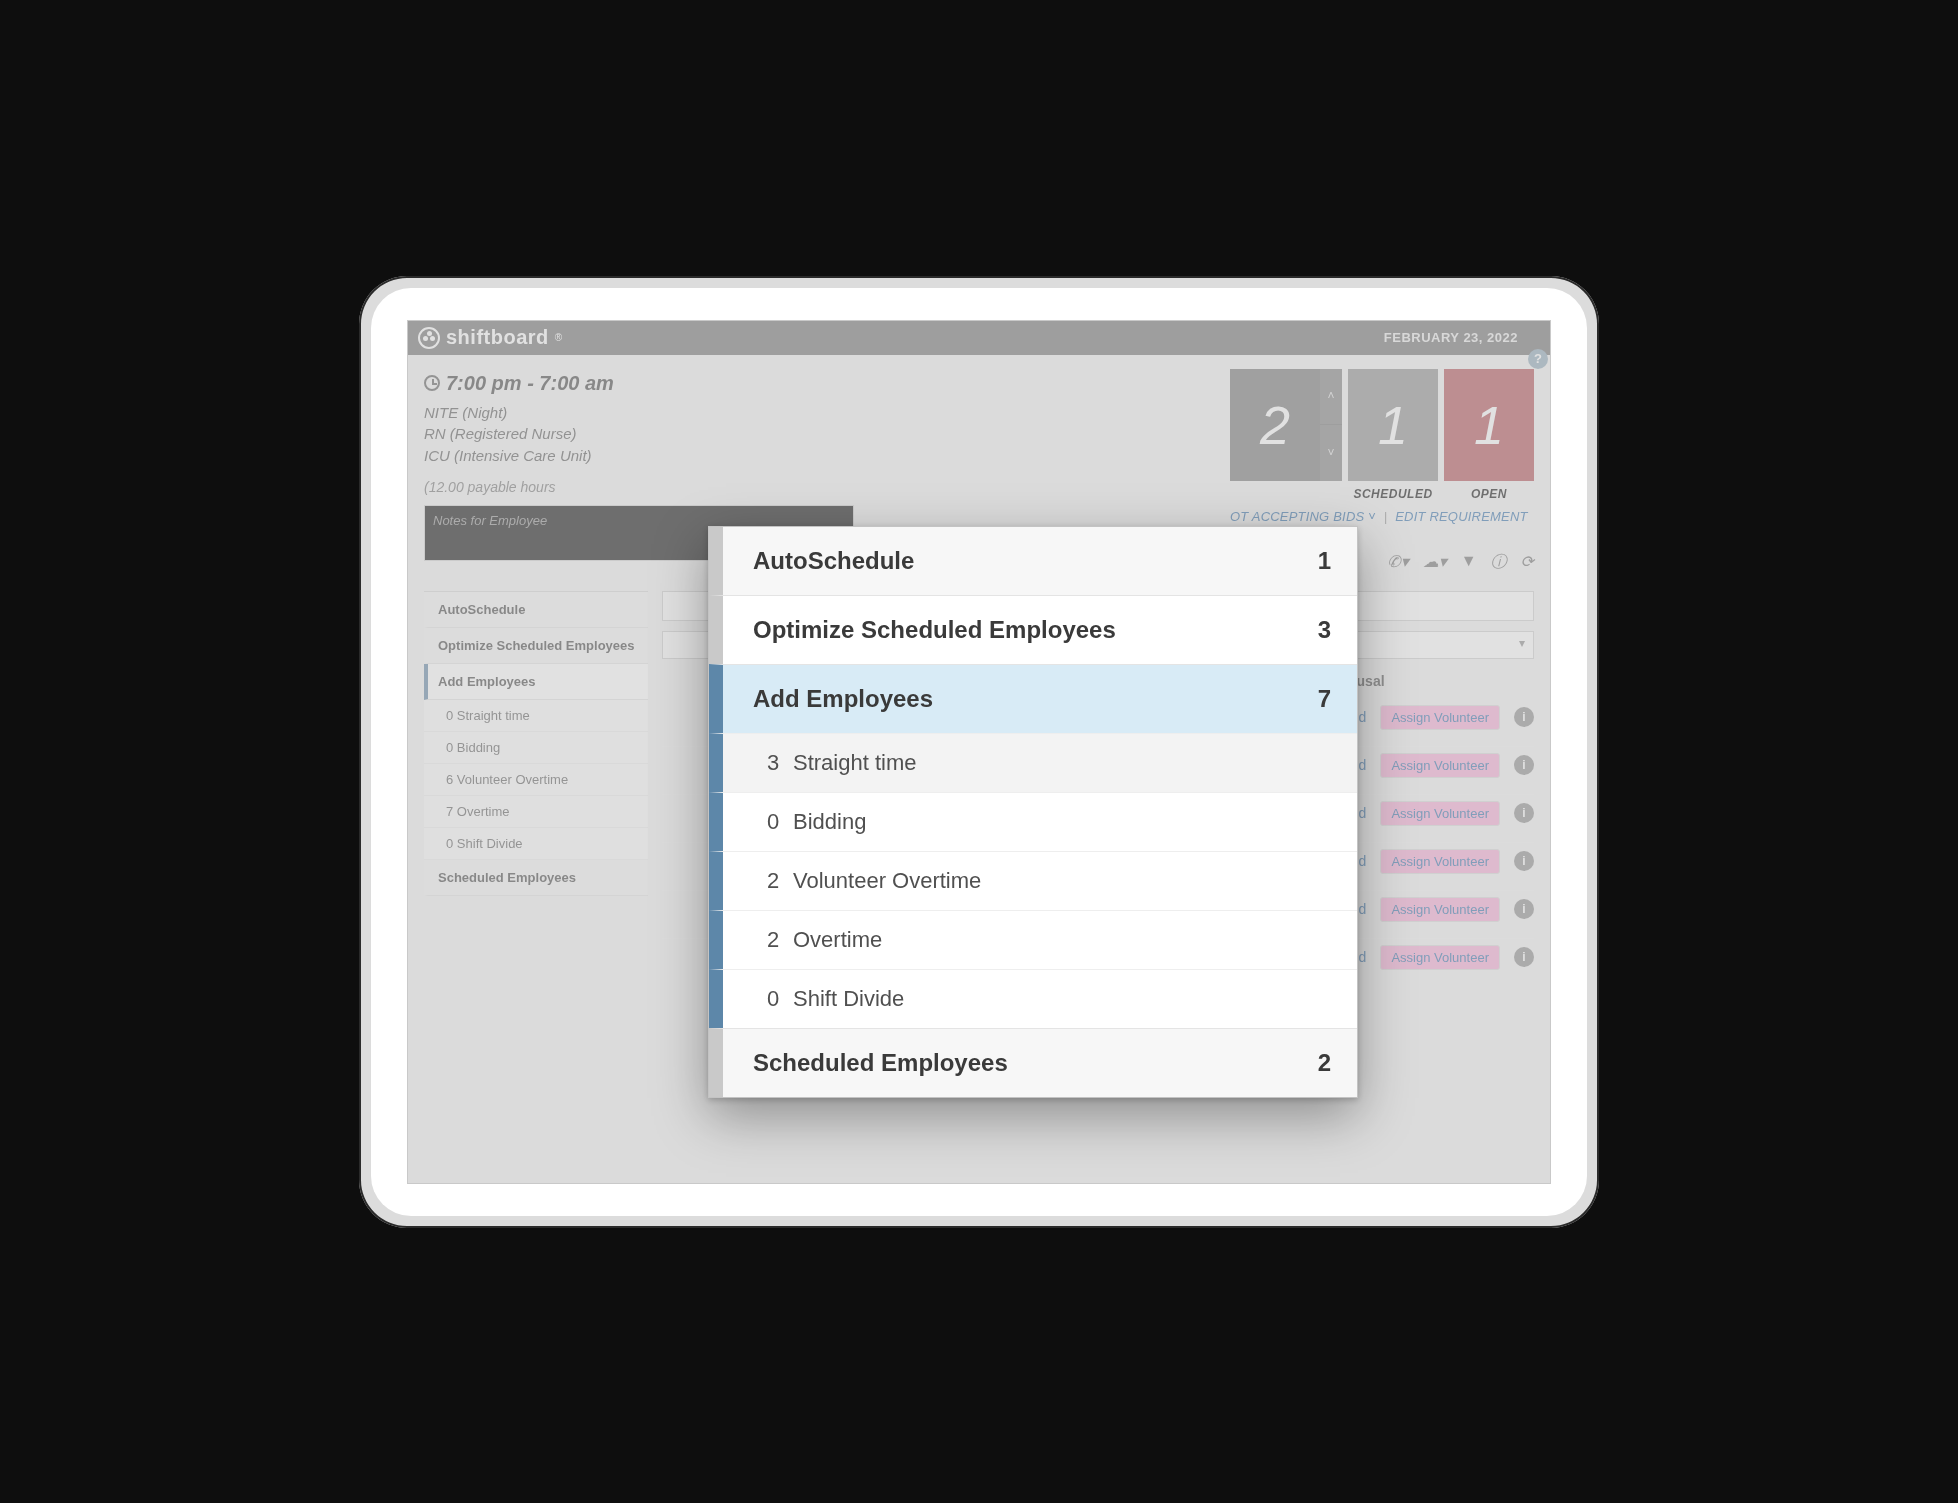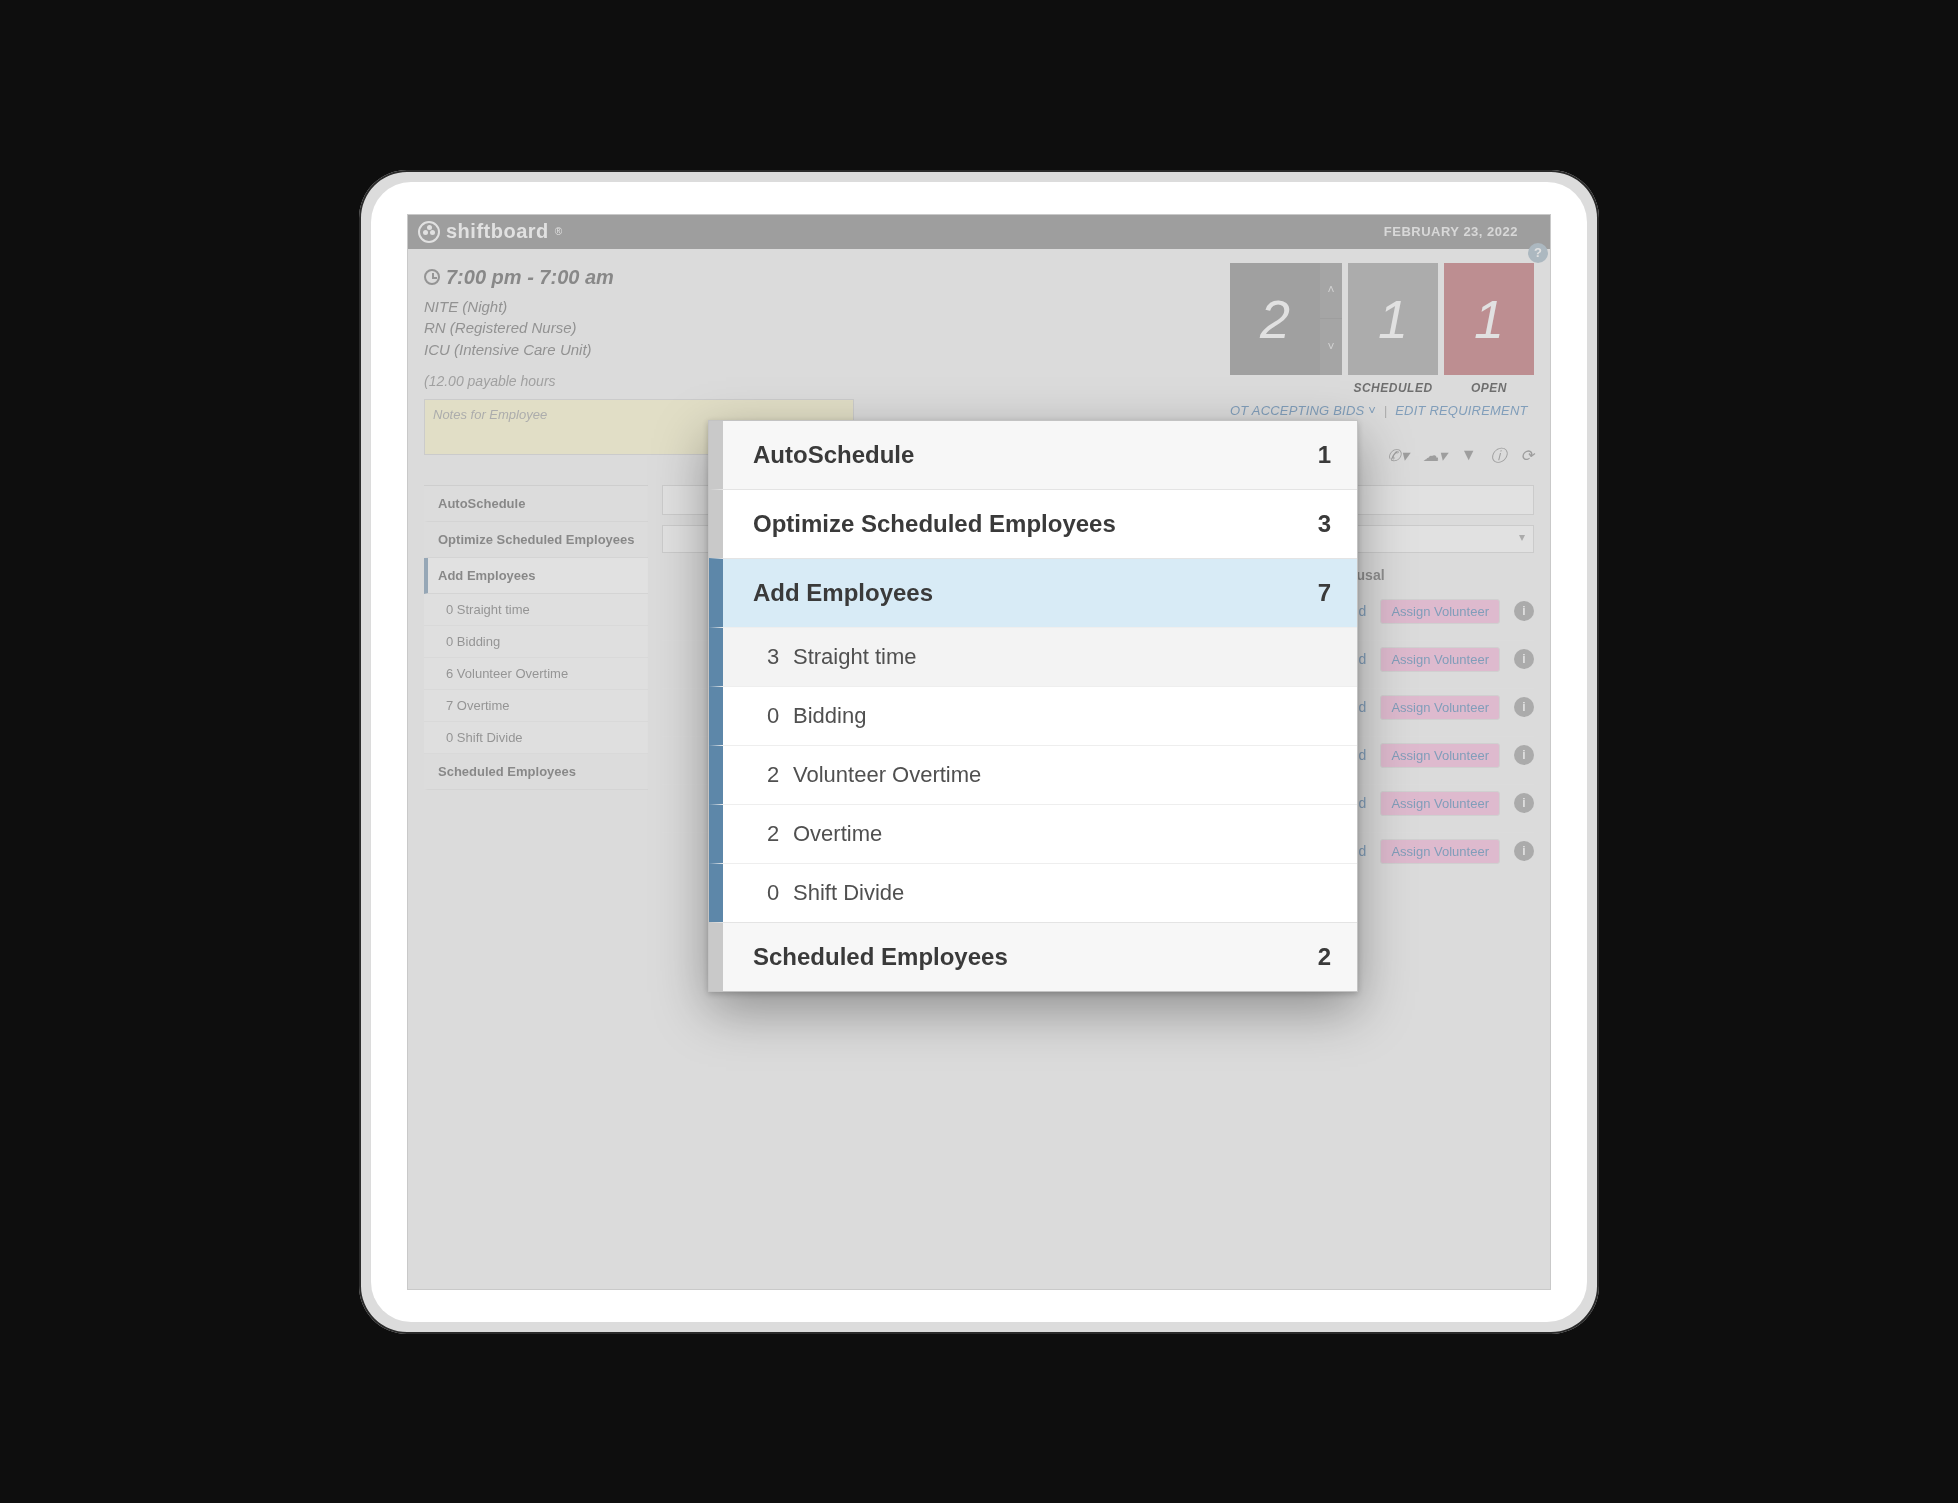--- a/index.html
+++ b/index.html
@@ -9,21 +9,21 @@
     font-family: "Helvetica Neue", Arial, sans-serif;
     display: flex;
     align-items: center;
     justify-content: center;
     min-height: 100vh;
   }
 
   
   .device {
     width: 1240px;
-    height: 1164px;
+    height: 952px;
     background: #dcdcdc;
     border-radius: 48px;
     padding: 12px;
     box-shadow: 0 0 0 2px #2a2a2a inset;
     transform-origin: top center;
   }
   .bezel {
     width: 100%;
     height: 100%;
     background: #fff;
@@ -106,21 +106,21 @@
 
   
   .header-row { display: flex; justify-content: space-between; align-items: flex-start; font-style: italic; }
   .shift-info { color: #505050; font-size: 15px; line-height: 1.45; }
   .shift-time { display:flex; align-items:center; gap:6px; font-size: 20px; font-weight:700; color:#3a3a3a; margin-bottom:4px;}
   .clock-icon { width:16px; height:16px; border:2px solid #555; border-radius:50%; position:relative;}
   .clock-icon::before { content:""; position:absolute; left:6px; top:2px; width:2px; height:6px; background:#555;}
   .clock-icon::after  { content:""; position:absolute; left:6px; top:6px; width:5px; height:2px; background:#555;}
   .payable { color:#707070; font-size:14px; margin-top:10px; }
   .notes-box {
-    margin-top: 8px; width: 430px; height: 56px; border:1px solid #cfcfcf; background:#fef9c3;
+    margin-top: 8px; width: 430px; height: 56px; border:1px solid #cfcfcf; background:#000000;
     padding:6px 8px; font-size:13px; color:#8a8a8a;
   }
 
   .counters { display:flex; gap:6px; align-items:flex-start; }
   .counter-main { position:relative; }
   .counter-tile {
     width: 90px; height: 112px; display:flex; align-items:center; justify-content:center;
     font-size: 54px; font-weight: 400; color:#fff;
   }
   .tile-required { background:#6f6f6f; }

